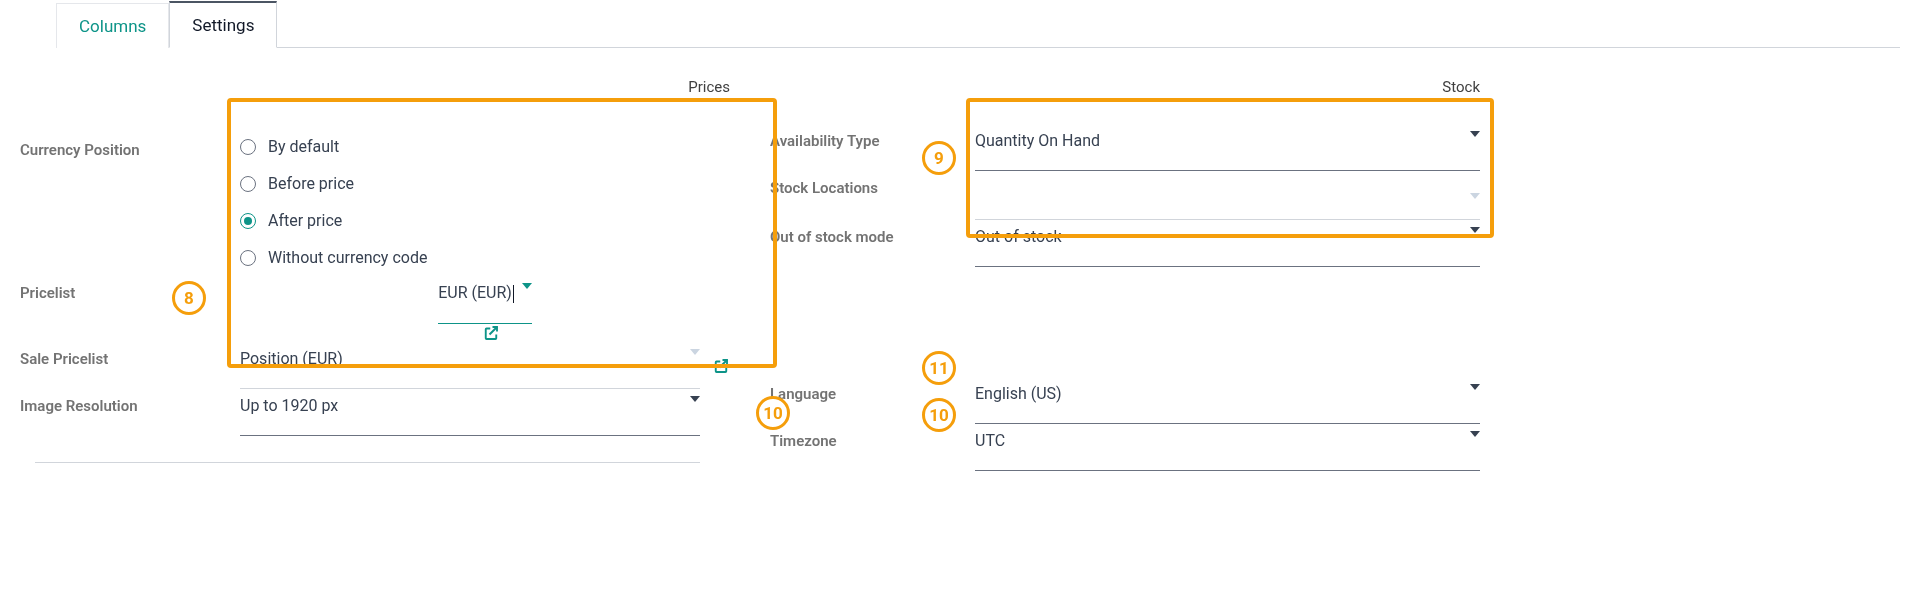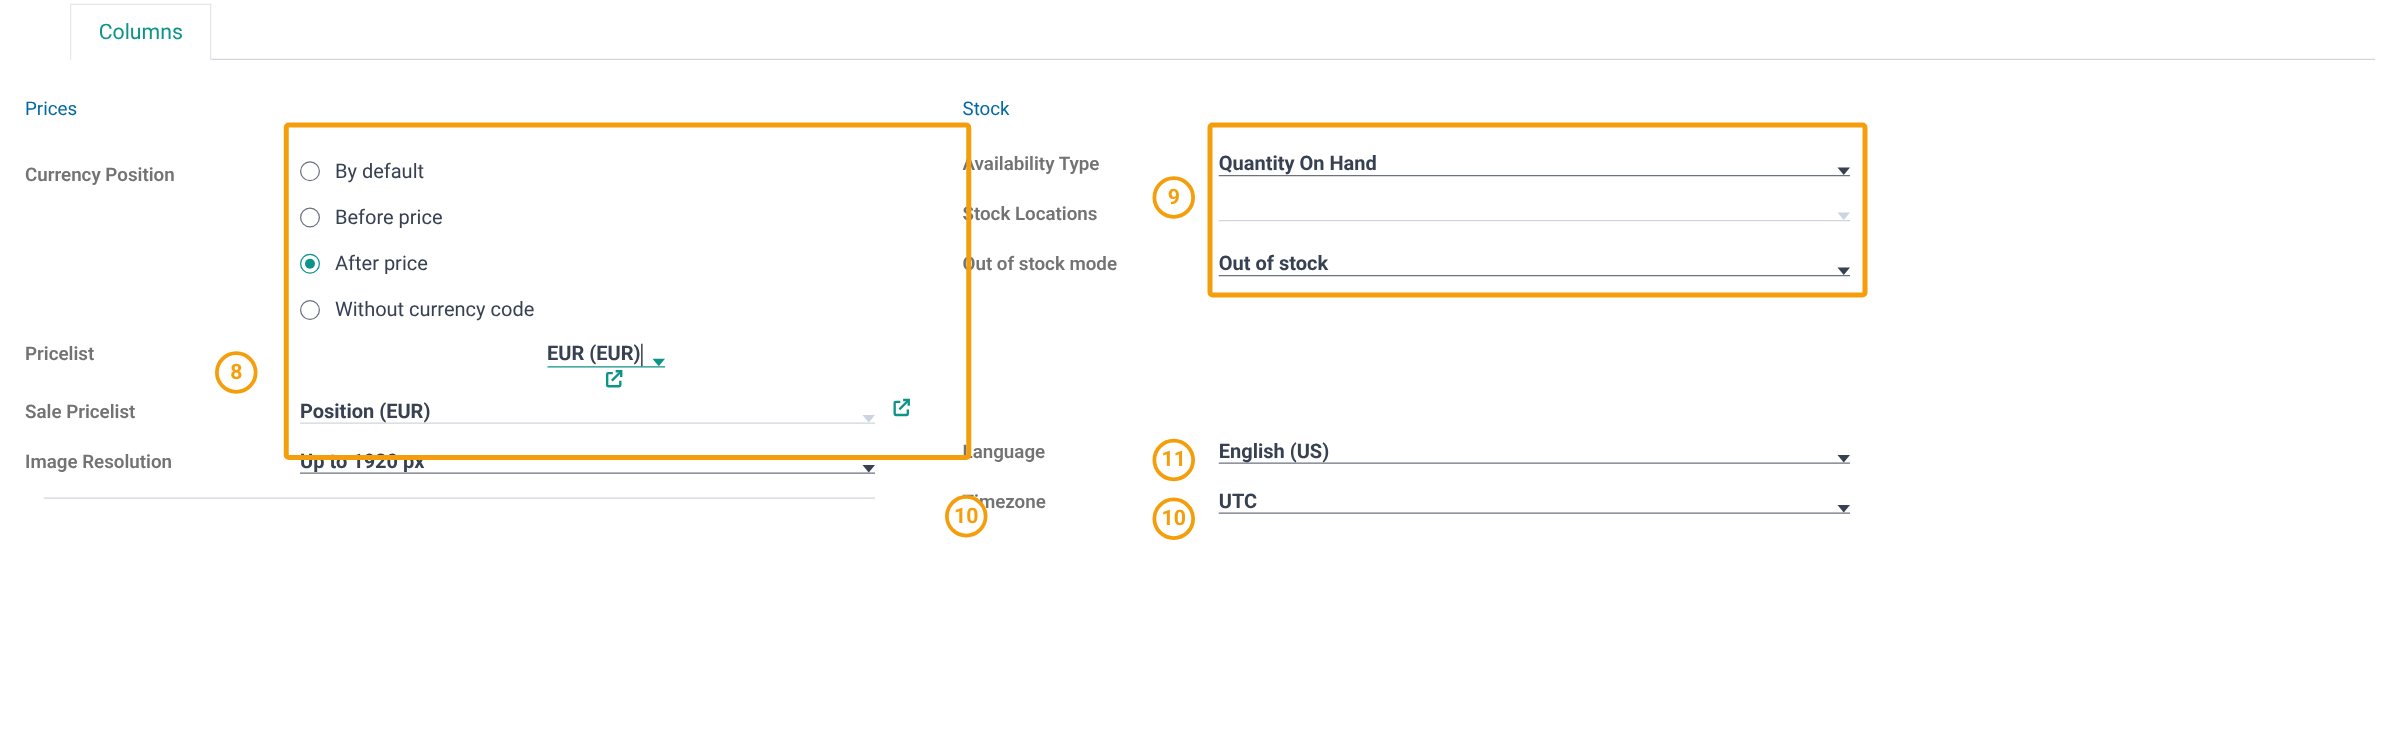--- a/index.html
+++ b/index.html
@@ -41,22 +41,23 @@
     border-bottom: 1px solid #fff;
     border-top: 2px solid #4b5563;
   }
   .content {
     display: flex;
     gap: 40px;
   }
   .col { flex: 1; position: relative; }
   .section-title {
     font-size: 15px;
-    color: #0369a1;
-    margin-bottom: 18px;
+    color: #404040;
+    margin-bottom: 28px;
+    text-align: right;
   }
   .field-row {
     display: flex;
     align-items: baseline;
     margin-bottom: 0;
     min-height: 40px;
     position: relative;
   }
   .label {
     width: 205px;
@@ -83,28 +84,27 @@
     border-radius: 50%;
     display: flex; align-items: center; justify-content: center;
     flex-shrink: 0;
   }
   .radio.checked { border-color: #0d9488; }
   .radio.checked::after {
     content: ""; width: 8px; height: 8px; border-radius: 50%;
     background: #0d9488;
   }
   .select-line {
-    display: flex; align-items: flex-end;
+    display: flex; align-items: flex-start;
     border-bottom: 1px solid #6b7280;
-    padding: 6px 0 0 0;
+    padding: 6px 0 20px 0;
     font-size: 16px;
     color: #374151;
     cursor: pointer;
     position: relative;
-    font-weight: bold;
   }
   .select-line.disabled { border-bottom-color: #d1d5db; cursor: default; }
   .select-line.teal { border-bottom-color: #0d9488; }
   .select-line .value { flex: 1; }
   .placeholder { color: #9ca3af; }
   .caret {
     width: 0; height: 0;
     border-left: 5px solid transparent;
     border-right: 5px solid transparent;
     border-top: 6px solid #374151;
@@ -149,20 +149,21 @@
   }
   svg.ext { width: 18px; height: 18px; }
 </style>
 </head>
 <body>
 
 <div class="page">
 
   <div class="tabs">
     <div class="tab inactive">Columns</div>
+    <div class="tab active">Settings</div>
   </div>
 
   <div class="content">
 
     <div class="col">
 
       <div class="highlight" style="left:207px; top:20px; width:550px; height:270px;"></div>
       <div class="anno" style="left:152px; top:203px;">8</div>
       <div class="anno" style="left:736px; top:318px;">10</div>
 

